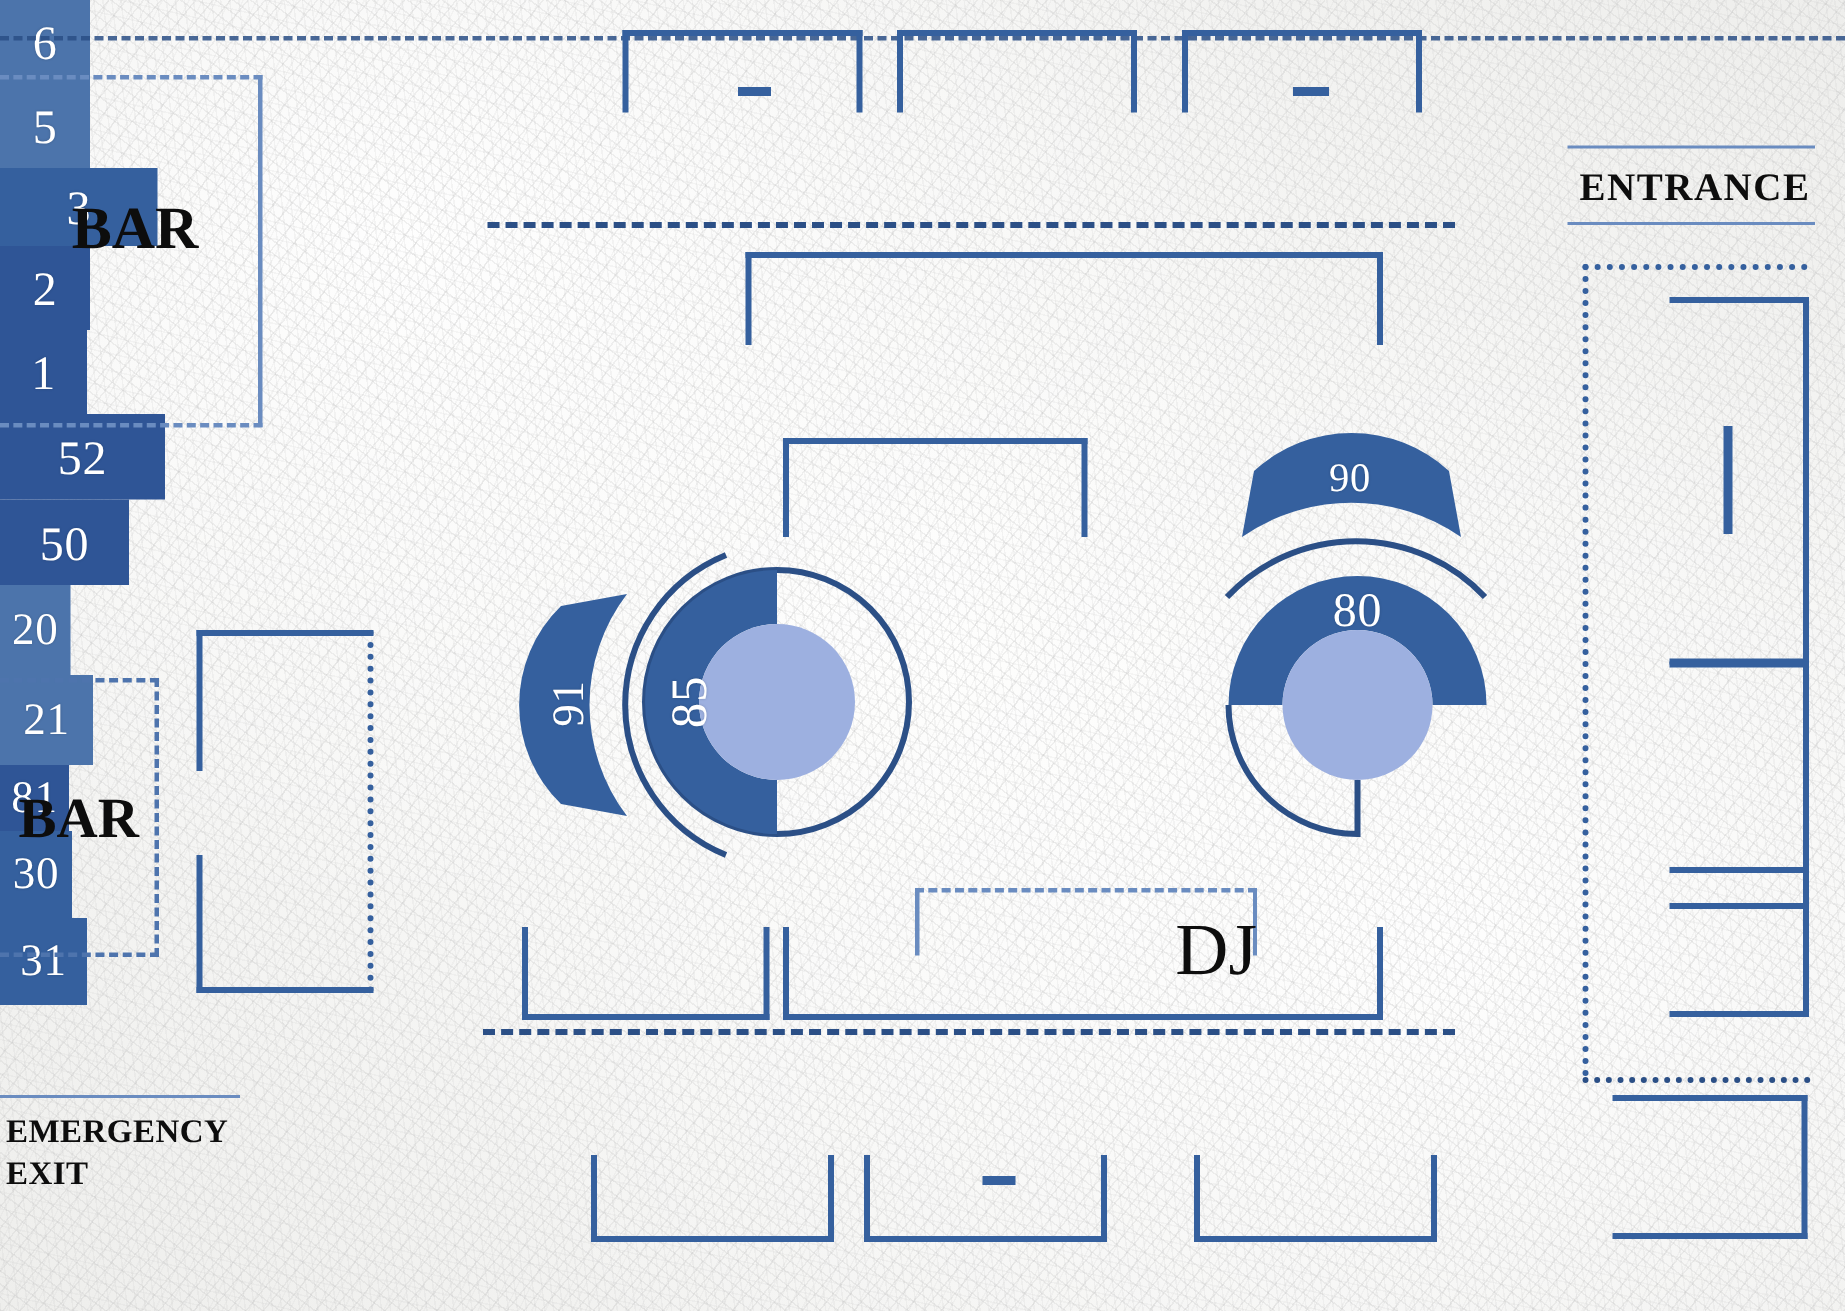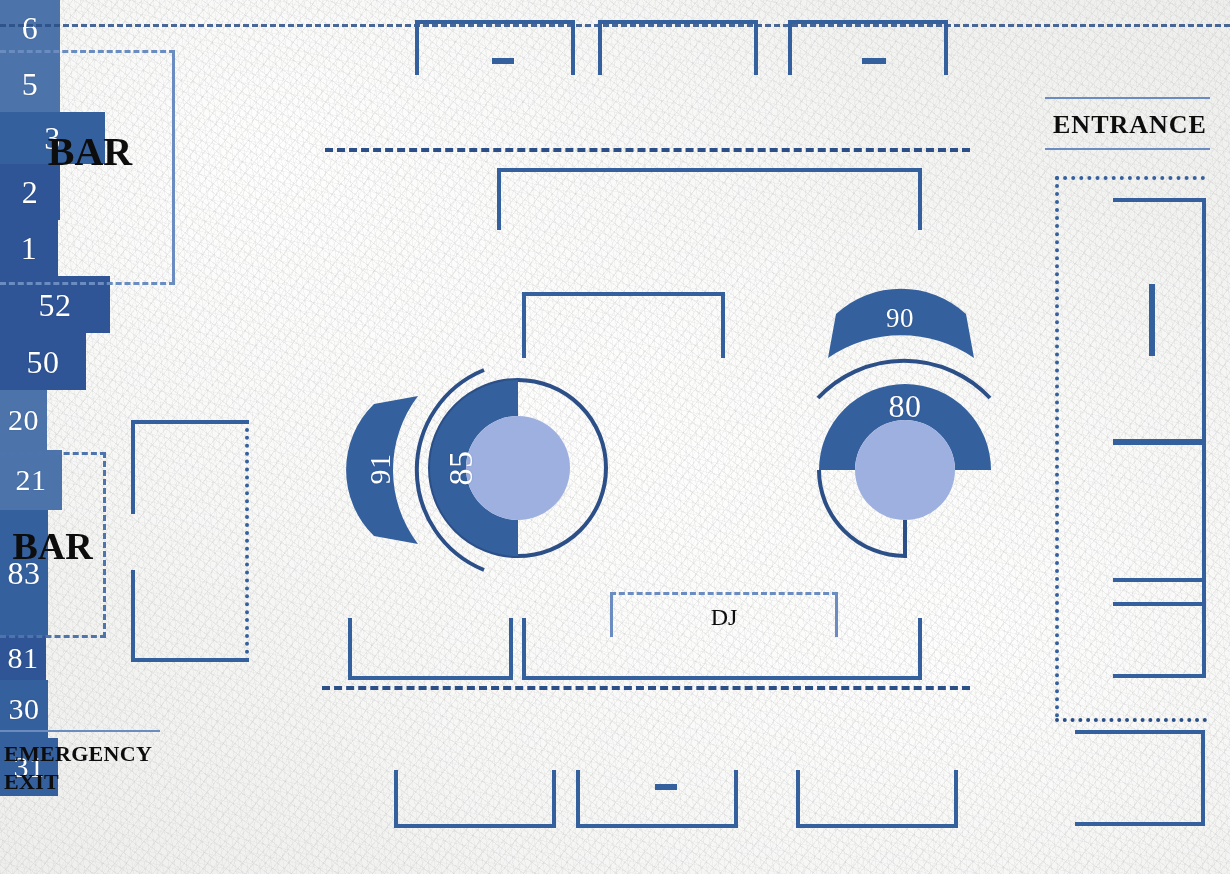--- a/index.html
+++ b/index.html
@@ -127,21 +127,20 @@
       <path d="M88 6 A108 108 0 0 0 88 206" fill="none" stroke="#2b4f86" stroke-width="4"></path>
     </svg>
 
     <svg class="shape" style="left:352px;top:394px;" width="70" height="152" viewBox="0 0 70 152">
       <path d="M66 2 A122 122 0 0 0 66 150 L22 142 A92 92 0 0 1 22 10 Z" fill="#35609e"></path>
     </svg>
     <div class="el table" style="left:356px;top:436px;width:46px;height:66px;font-size:30px;">
       <span class="rot90">91</span>
     </div>
 
-    <div class="table mid" style="left:619px;top:404px;width:48px;height:126px;font-size:32px;">83</div>
 
     <svg class="shape" style="left:826px;top:292px;" width="150" height="70" viewBox="0 0 150 70">
       <path d="M2 66 A128 128 0 0 1 148 66 L140 22 A96 96 0 0 0 10 22 Z" fill="#35609e"></path>
     </svg>
     <div class="el table" style="left:862px;top:296px;width:76px;height:44px;font-size:27px;">90</div>
 
     <svg class="shape" style="left:816px;top:348px;" width="176" height="52" viewBox="0 0 176 52">
       <path d="M2 50 A118 118 0 0 1 174 50" fill="none" stroke="#2b4f86" stroke-width="4"></path>
     </svg>
 
@@ -171,21 +170,21 @@
 
     <div class="el" style="left:1055px;top:718px;width:152px;height:0;border-top:4px dotted #2b4f86;"></div>
 
     <div class="el wall" style="left:1075px;top:730px;width:130px;height:96px;border-width:4px 4px 4px 0;"></div>
 
     <div class="el wall" style="left:348px;top:618px;width:165px;height:62px;border-width:0 4px 4px 4px;"></div>
 
     <div class="el wall" style="left:522px;top:618px;width:400px;height:62px;border-width:0 4px 4px 4px;"></div>
     <div class="el" style="left:610px;top:592px;width:228px;height:45px;
                 border-top:3px dashed #6a8cc0;border-left:3px solid #6a8cc0;border-right:3px solid #6a8cc0;"></div>
-    <div class="el plain-label" style="left:610px;top:604px;width:228px;text-align:center;font-size:24px;font-weight:400;">DJ</div>
+    <div class="el plain-label" style="left:610px;top:604px;width:228px;text-align:right;font-size:49px;font-weight:400;">DJ</div>
 
     <div class="el" style="left:322px;top:686px;width:648px;height:0;border-top:4px dashed #2b4f86;"></div>
 
     <div class="el" style="left:0;top:730px;width:160px;height:0;border-top:2px solid #6a8cc0;"></div>
     <div class="el plain-label" style="left:4px;top:740px;width:220px;font-size:22px;font-weight:700;line-height:1.25;letter-spacing:.3px;">EMERGENCY
 EXIT</div>
 
     <div class="el wall" style="left:394px;top:770px;width:162px;height:58px;border-width:0 4px 4px 4px;"></div>
 
     <div class="el wall" style="left:576px;top:770px;width:162px;height:58px;border-width:0 4px 4px 4px;"></div>

